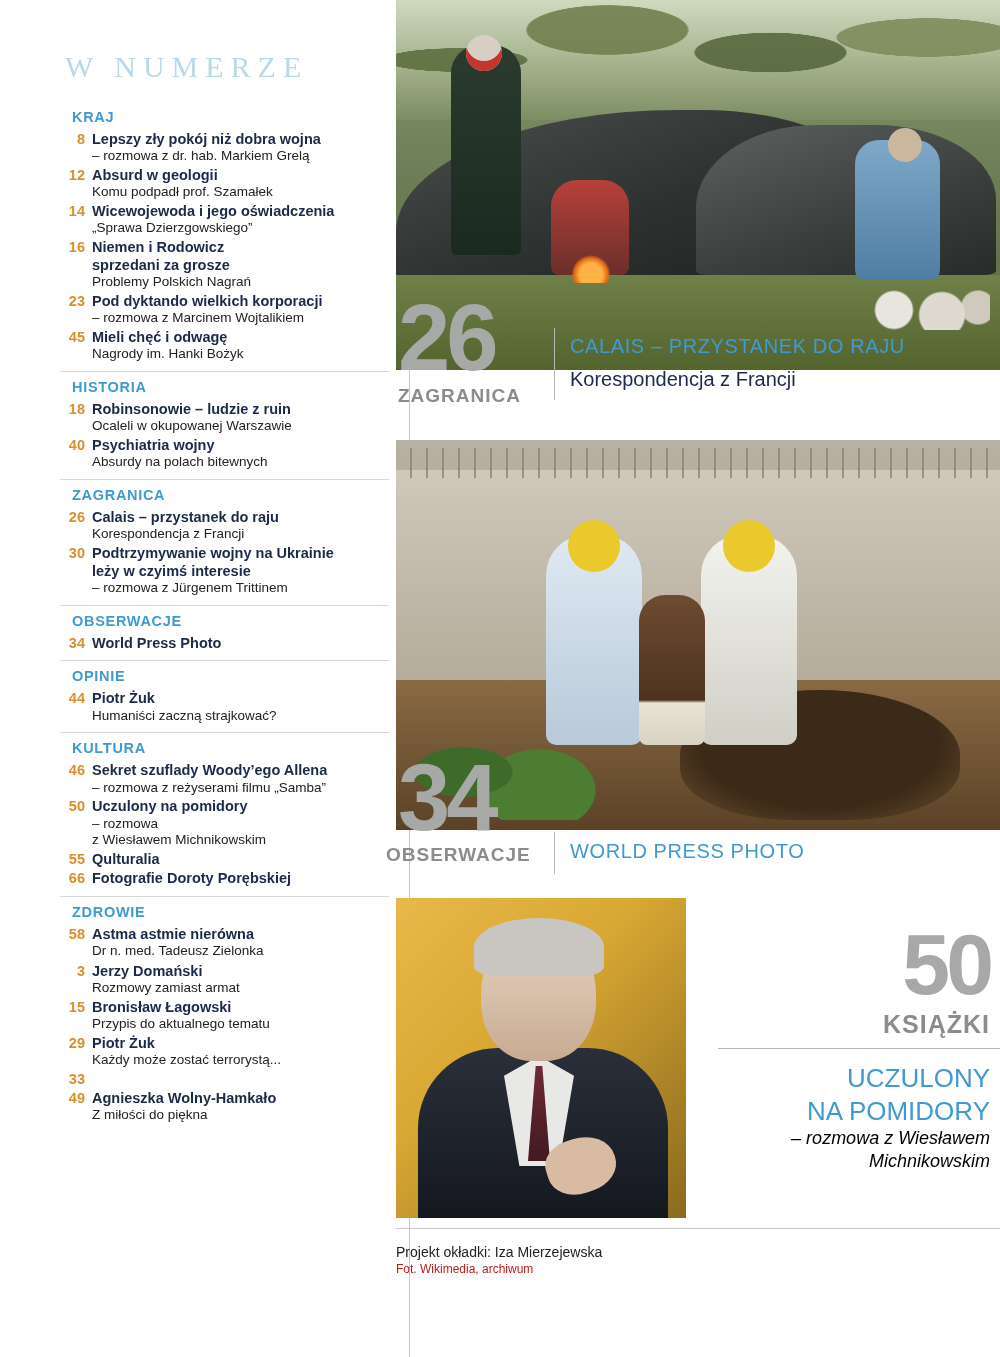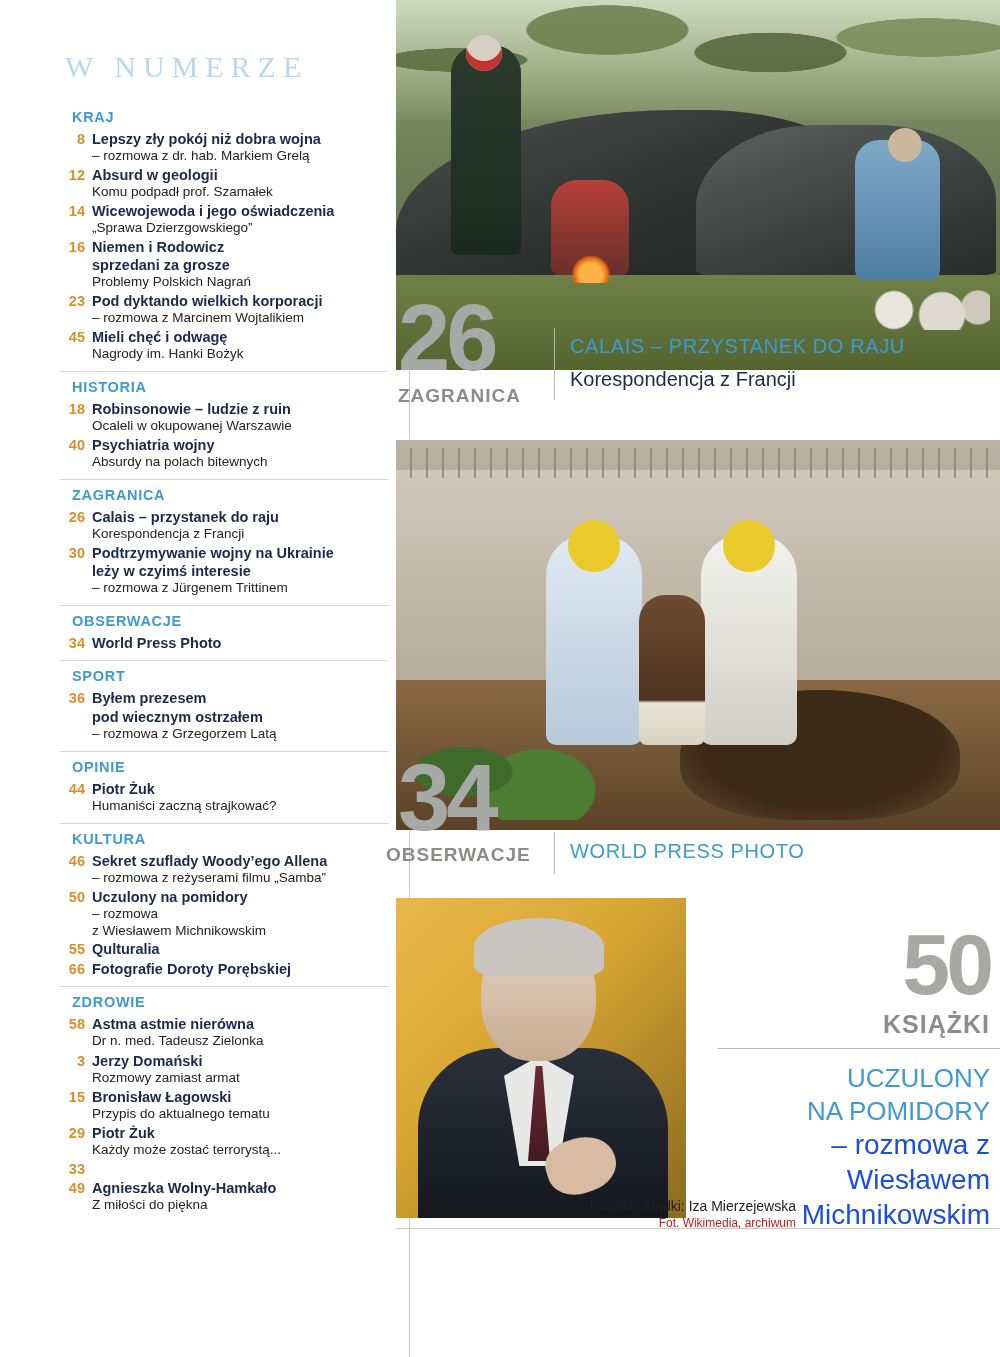--- a/index.html
+++ b/index.html
@@ -307,25 +307,25 @@
     font-size: 25px; font-weight: bold; color: #8a8d8a; letter-spacing: 1px;
   }
   .cap3 .hr {
     position: absolute; right: 0; top: 148px; width: 282px; height: 1px; background: #b6b8b5;
   }
   .cap3 .lines {
     position: absolute; right: 10px; top: 162px; width: 282px;
     text-align: right;
   }
   .cap3 .l1, .cap3 .l2 { font-size: 26px; color: #3f9ad0; line-height: 1.25; }
-  .cap3 .l3, .cap3 .l4 { font-size: 28px; color: #1d4ed8; line-height: 1.25; }
+  .cap3 .l3, .cap3 .l4 { font-size: 18px; color: #000000; line-height: 1.25; font-style: italic; }
 
   .credits {
     position: absolute;
-    left: 396px; top: 1198px; width: 400px; text-align: right;
+    left: 396px; top: 1244px; width: 400px;
   }
   .credits .c1 { font-size: 14px; color: #222; }
   .credits .c2 { font-size: 12px; color: #b91c1c; margin-top: 2px; }
 
   .rule-bottom {
     position: absolute; left: 396px; top: 1228px; width: 590px; height: 1px; background: #c8c8c8;
   }
 </style>
 </head>
 <body>
@@ -413,30 +413,20 @@
               <span class="t2">– rozmowa z Jürgenem Trittinem</span>
             </span>
           </div>
         </div>
         <div class="section">
           <div class="section-head">OBSERWACJE</div>
           <div class="entry">
             <span class="pg">34</span>
             <span class="txt">
               <span class="t1">World Press Photo</span>
-            </span>
-          </div>
-        </div>
-        <div class="section">
-          <div class="section-head">SPORT</div>
-          <div class="entry">
-            <span class="pg">36</span>
-            <span class="txt">
-              <span class="t1">Byłem prezesem<br>pod wiecznym ostrzałem</span>
-              <span class="t2">– rozmowa z Grzegorzem Latą</span>
             </span>
           </div>
         </div>
         <div class="section">
           <div class="section-head">OPINIE</div>
           <div class="entry">
             <span class="pg">44</span>
             <span class="txt">
               <span class="t1">Piotr Żuk</span>
               <span class="t2">Humaniści zaczną strajkować?</span>

